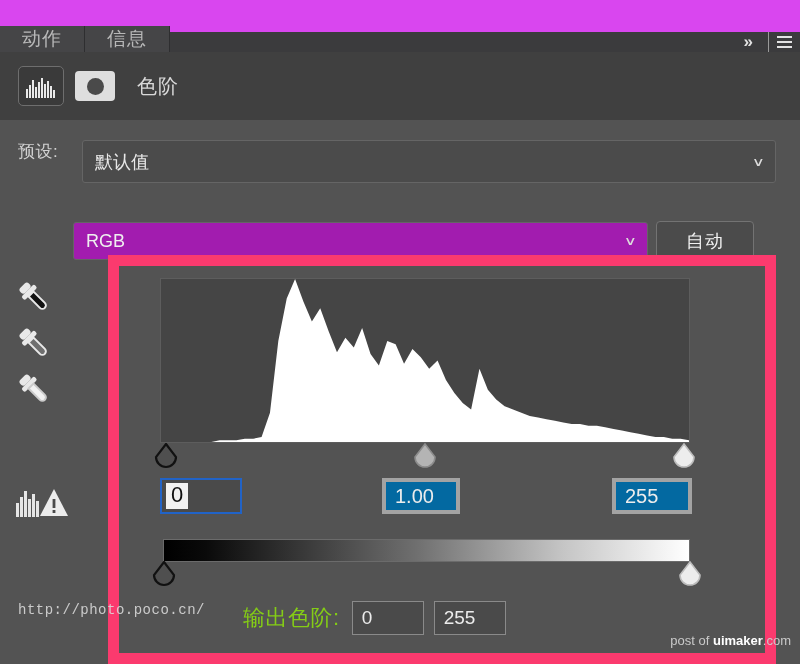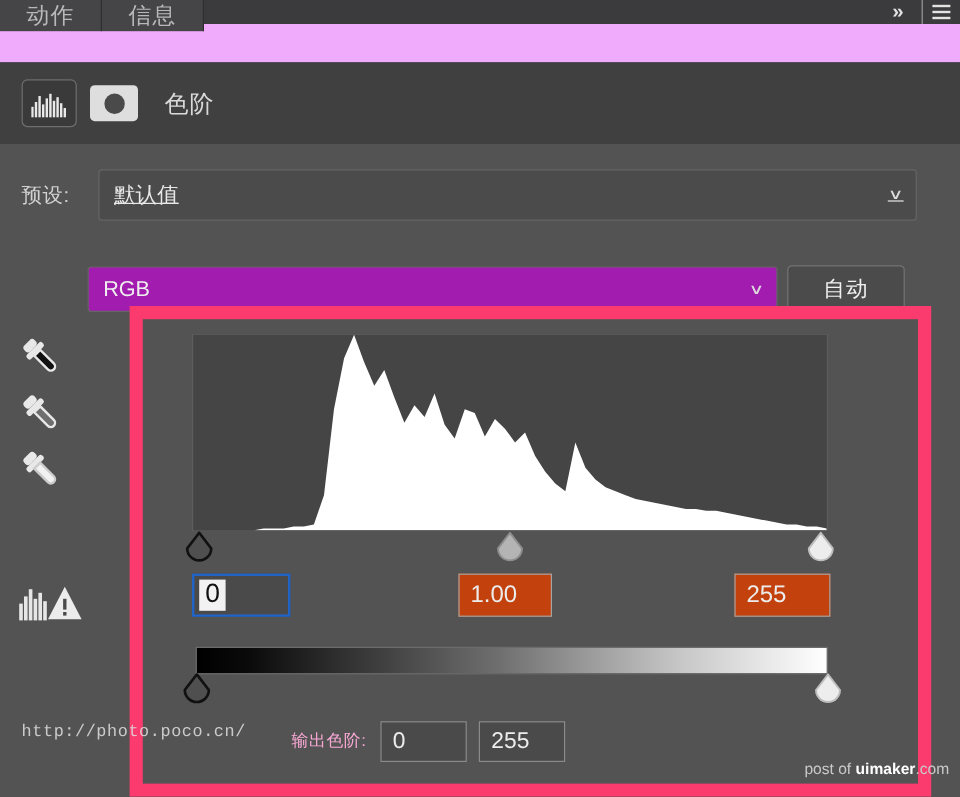--- a/index.html
+++ b/index.html
@@ -15,24 +15,24 @@
     color: #d6d6d6;
     position: relative;
     -webkit-font-smoothing: antialiased;
   }
 
   
   .tabbar {
     position: absolute;
     left: 0; top: 0;
     width: 800px; height: 52px;
-    background: #f0abfc;
+    background: #d946ef;
     border-bottom: 1px solid #2b2b2b;
     display: flex;
-    align-items: flex-start;
+    align-items: flex-end;
   }
   .tab {
     display: flex;
     align-items: center;
     justify-content: center;
     padding: 0 22px;
     font-size: 19px;
     color: #b8b8b8;
     background: #454547;
     border-right: 1px solid #2e2e30;
@@ -113,46 +113,45 @@
     font-size: 20px;
     color: #d9d9d9;
     letter-spacing: 1px;
   }
 
   
   .preset-row {
     position: absolute;
     left: 0; top: 140px;
     width: 800px; height: 44px;
-    display: flex; align-items: center;
+    display: flex; align-items: flex-start;
     padding-left: 18px;
     box-sizing: border-box;
   }
   .preset-label {
     font-size: 17px;
     color: #d2d2d2;
     width: 64px;
     letter-spacing: 0.5px;
   }
   .preset-select {
     flex: 1;
-    margin-right: 36px;
+    margin-right: 24px;
     height: 43px;
     background: #4b4b4b;
     border: 1px solid #656565;
     border-radius: 3px;
     display: flex;
     align-items: center;
     padding: 0 12px;
     box-sizing: border-box;
     font-size: 18px;
     color: #e8e8e8;
     justify-content: space-between;
     cursor: pointer;
-    text-decoration: underline;
   }
   .caret {
     font-size: 12px;
     color: #dcdcdc;
     transform: scaleX(1.5);
   }
 
   
   .chan-row {
     position: absolute;
@@ -237,22 +236,22 @@
   
   .fields-row {
     position: absolute;
     left: 160px; top: 478px;
     width: 532px; height: 36px;
   }
   .fld {
     position: absolute;
     top: 0;
     height: 36px;
-    background: #c2410c;
-    border: 1px solid #a3a3a3;
+    background: #0369a1;
+    border: 4px solid #a3a3a3;
     box-sizing: border-box;
     display: flex;
     align-items: center;
     padding-left: 9px;
     font-size: 20px;
     color: #ececec;
     cursor: text;
   }
   .fld.focused {
     border: 2px solid #2163c7;
@@ -285,21 +284,21 @@
 
   
   .out-row {
     position: absolute;
     left: 0; top: 598px;
     width: 800px; height: 40px;
     display: flex; align-items: center;
     padding-left: 243px;
     box-sizing: border-box;
   }
-  .out-label { font-size: 14px; color: #f9a8d4; margin-right: 12px; letter-spacing: 0.5px; }
+  .out-label { font-size: 22px; color: #84cc16; margin-right: 12px; letter-spacing: 0.5px; }
   .out-fld {
     width: 72px; height: 34px;
     background: #4a4a4a;
     border: 1px solid #8a8a8a;
     box-sizing: border-box;
     display: flex; align-items: center;
     padding-left: 9px;
     font-size: 19px;
     color: #ececec;
     margin-right: 10px;

